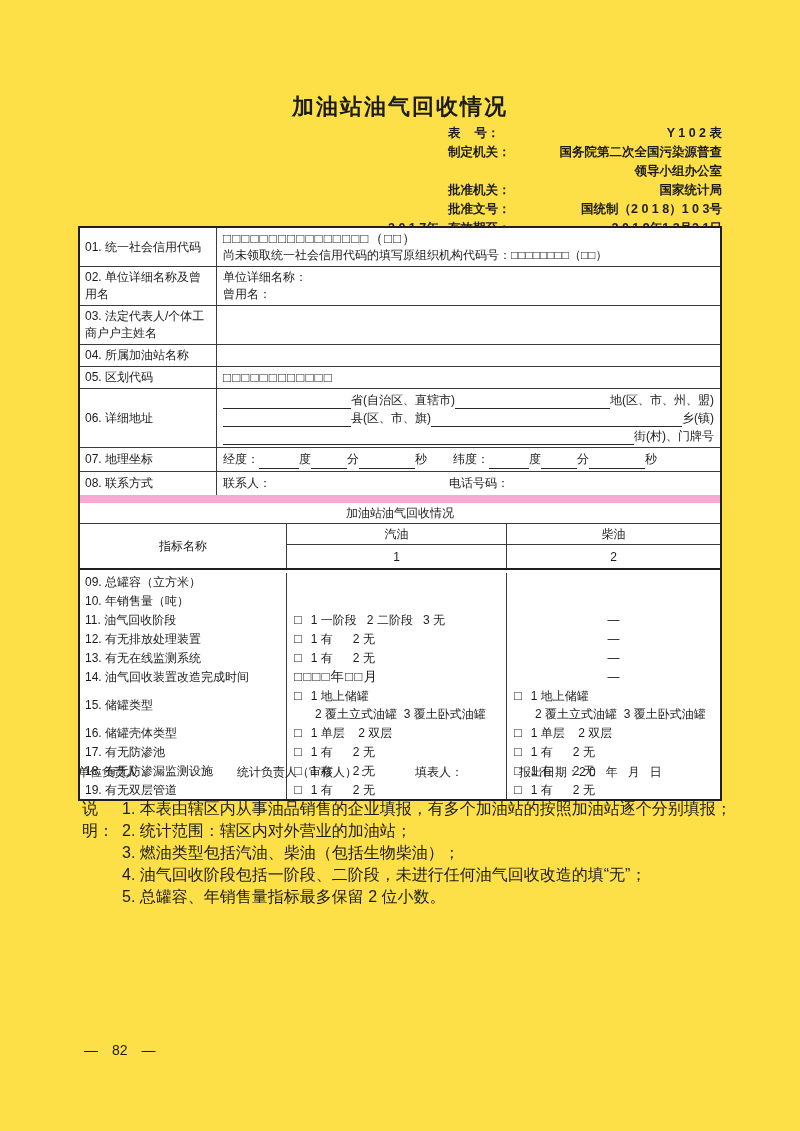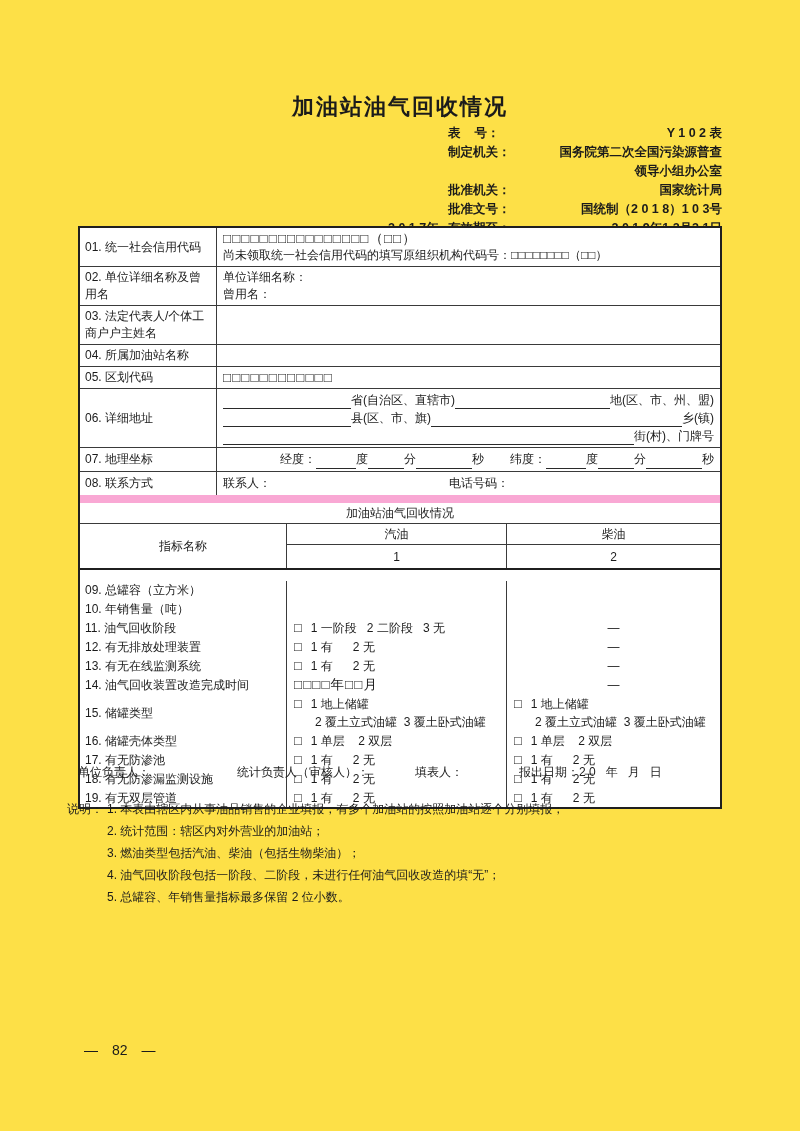--- a/index.html
+++ b/index.html
@@ -27,21 +27,21 @@
   .tline { line-height:17px; }
 
   .h34 { min-height:34px; } .h36 { min-height:36px; } .h20 { min-height:20px; }
   .h56 { min-height:56px; } .h22 { min-height:22px; }
 
   
   .addr-line { display:flex; align-items:flex-end; line-height:18px; white-space:nowrap; }
   .blank { border-bottom:1px solid #2a2a2a; height:13px; display:inline-block; }
   .bw130 { width:128px; } .bgrow { flex:1; }
   .bw40 { width:40px; } .bw36 { width:36px; } .bw56 { width:56px; }
-  .coord-line { display:flex; align-items:flex-end; line-height:19px; white-space:nowrap;justify-content:flex-end; }
+  .coord-line { display:flex; align-items:flex-end; line-height:19px; white-space:nowrap; }
   .coord-gap { width:26px; }
   .contact-line { display:flex; line-height:19px; }
   .phone-label { margin-left:178px; }
 
   
   .sec-title { text-align:center; border-bottom:1px solid #3a3a3a; height:21px; line-height:20px; }
   .ihead { display:flex; border-bottom:2px solid #1f1f1f; }
   .ihead-name { width:207px; border-right:1px solid #3a3a3a; display:flex;
                 align-items:center; justify-content:center; }
   .ihead-right { flex:1; display:flex; flex-direction:column; }
@@ -56,29 +56,29 @@
   .irow.tall { min-height:37px; }
   .ilabel { width:207px; border-right:1px solid #3a3a3a; padding:0 4px 0 5px;
             display:flex; align-items:center; line-height:18px; }
   .icell { display:flex; align-items:center; padding:0 7px; line-height:18px; white-space:nowrap; }
   .icell.gas { width:220px; border-right:1px solid #3a3a3a; }
   .icell.die { flex:1; }
   .icell.dash { justify-content:center; padding:0; }
   .icell.two { flex-direction:column; align-items:flex-start; justify-content:center; }
   .cb { font-size:13px; margin-right:9px; }
   .opt-line2 { padding-left:21px; }
-  .irow.pad-top { padding-top:11px; }
+  .irow.pad-top { padding-top:3px; }
 
   
   .sig { position:absolute; left:78px; top:764px; width:644px; font-size:12px; }
   .sig span { position:absolute; white-space:nowrap; }
   .sig-unit { left:0; } .sig-stat { left:159px; } .sig-filler { left:337px; } .sig-date { left:441px; }
 
   
-  .notes { position:absolute; left:67px; top:798px; font-size:12px; display:flex; }
+  .notes { position:absolute; left:82px; top:798px; font-size:16px; display:flex; }
   .notes-label { width:40px; line-height:22px; }
   .notes-items { line-height:22px; }
   .notes-items div { white-space:nowrap; }
 
   
   .pageno { position:absolute; left:84px; top:1042px; font-size:14px; display:flex; align-items:center; }
   .pageno .dash { letter-spacing:0; margin:0 14px 0 0; }
   .pageno .dash.right { margin:0 0 0 14px; }
 </style>
 </head>

